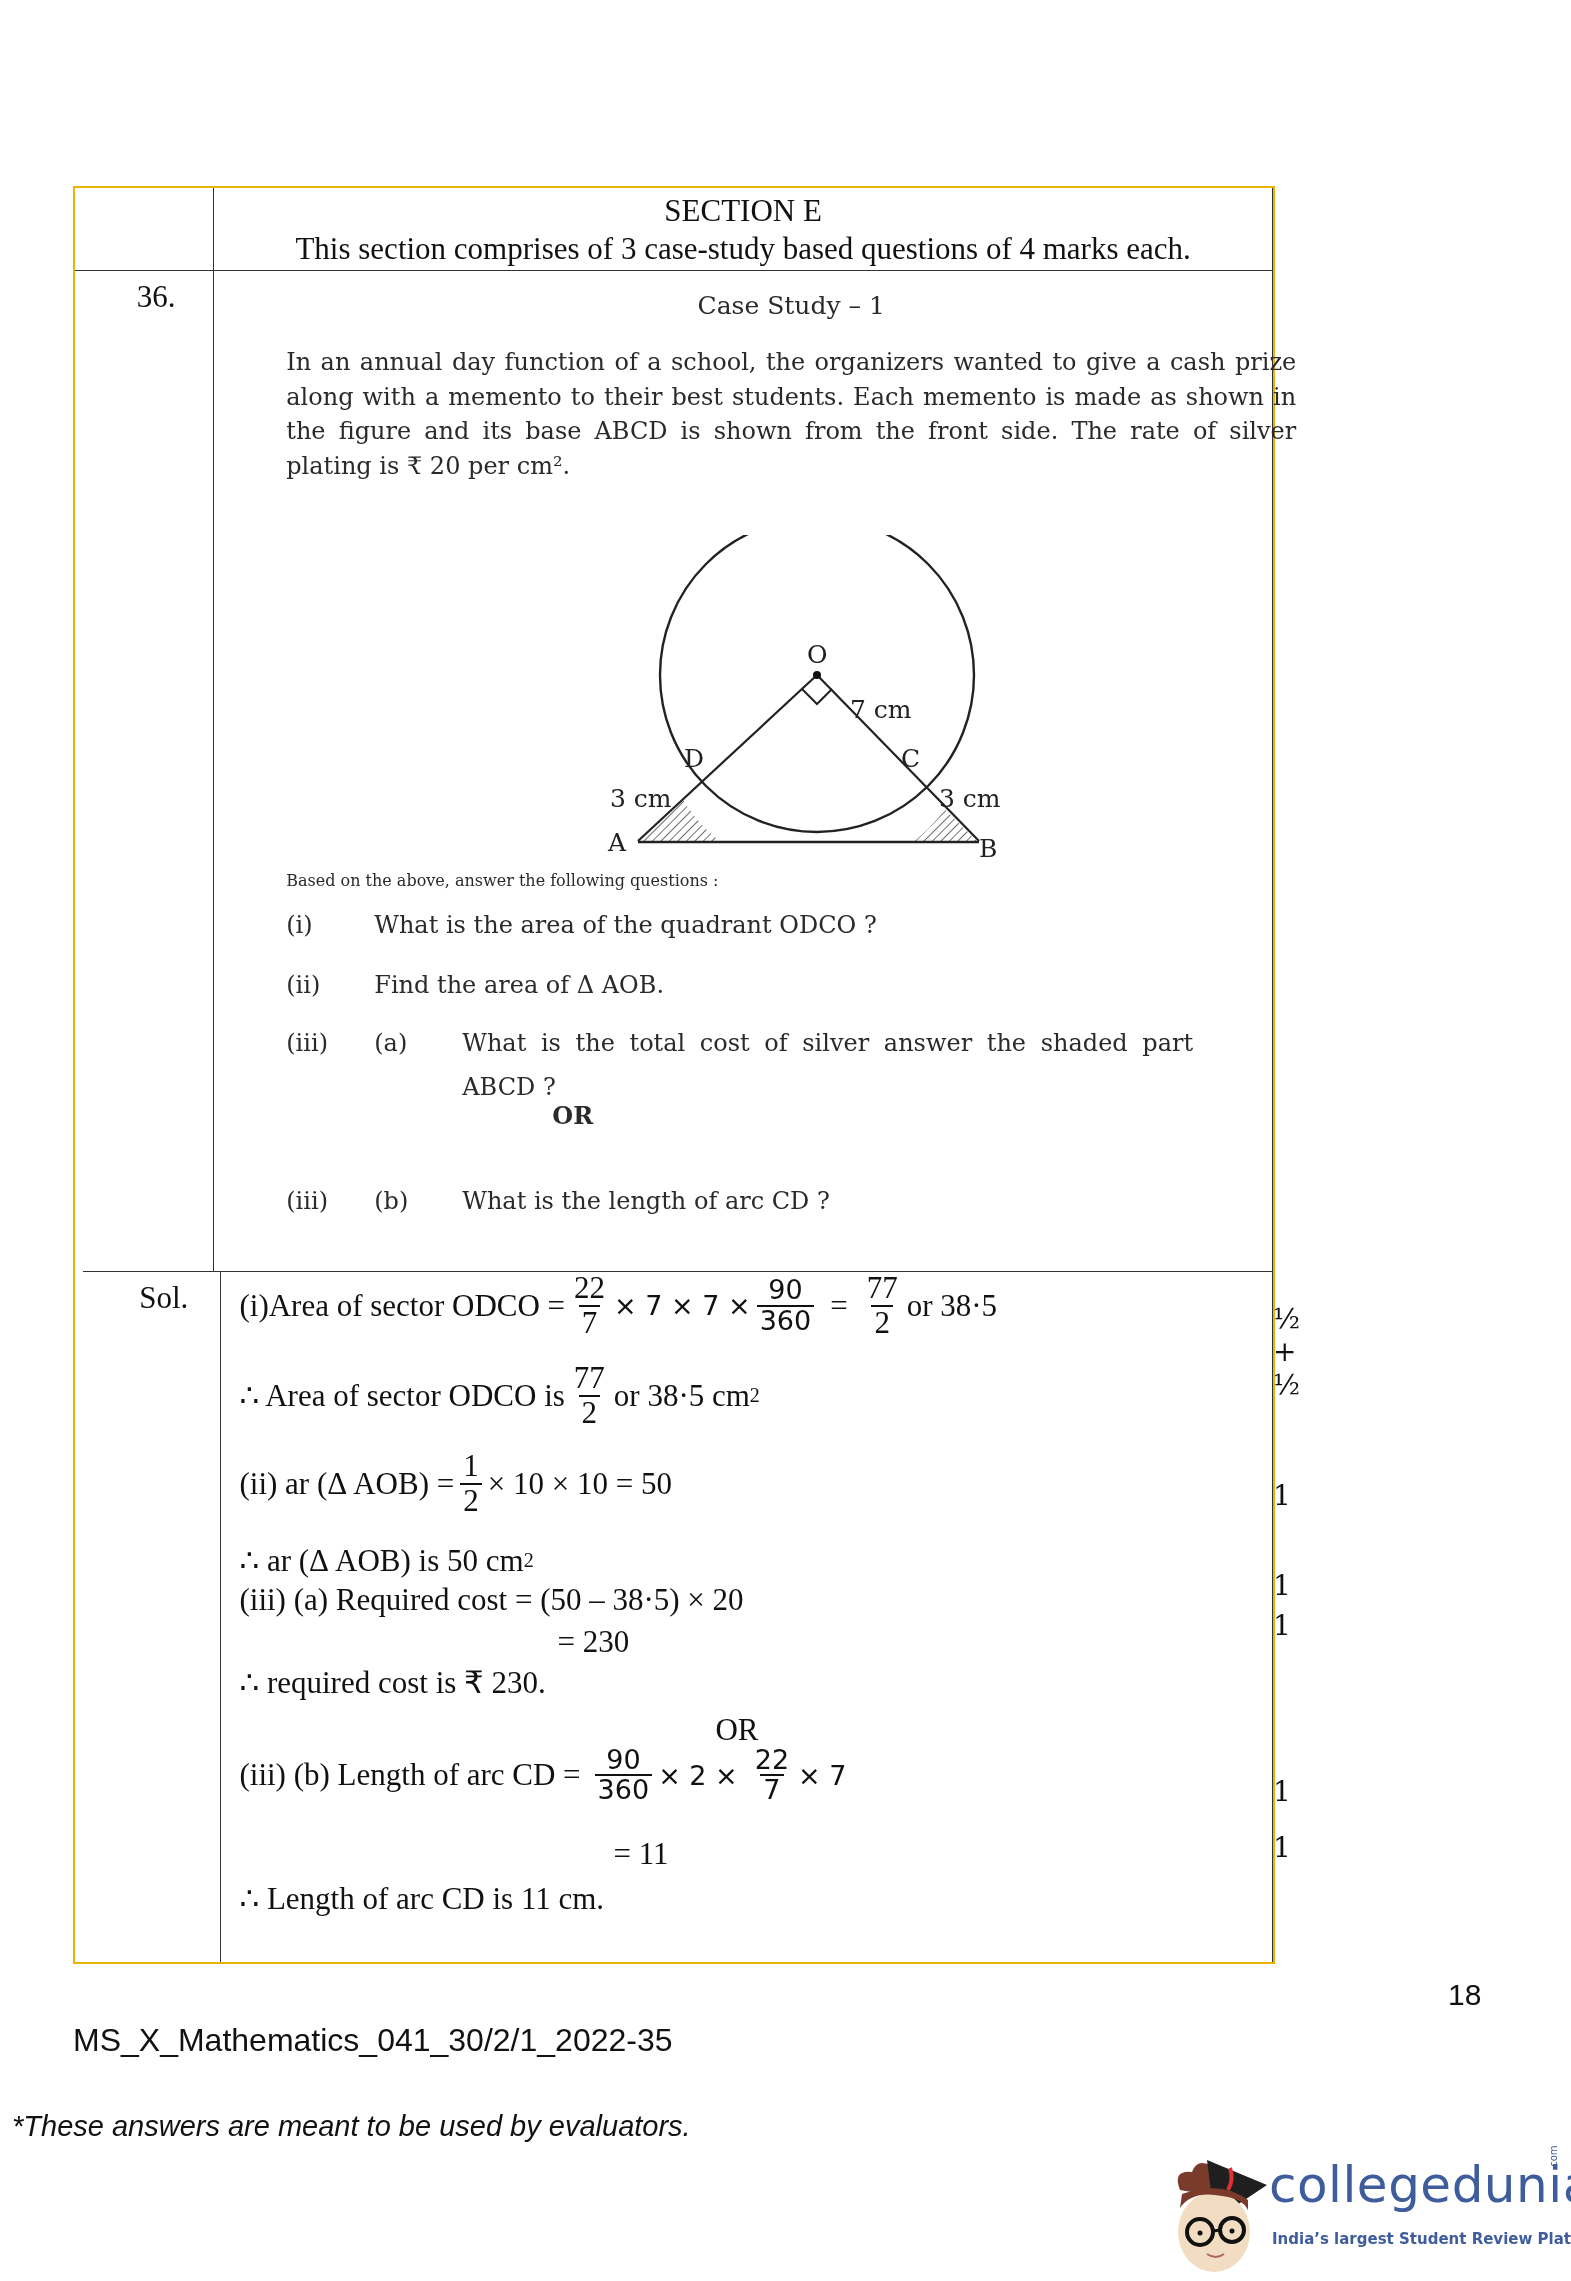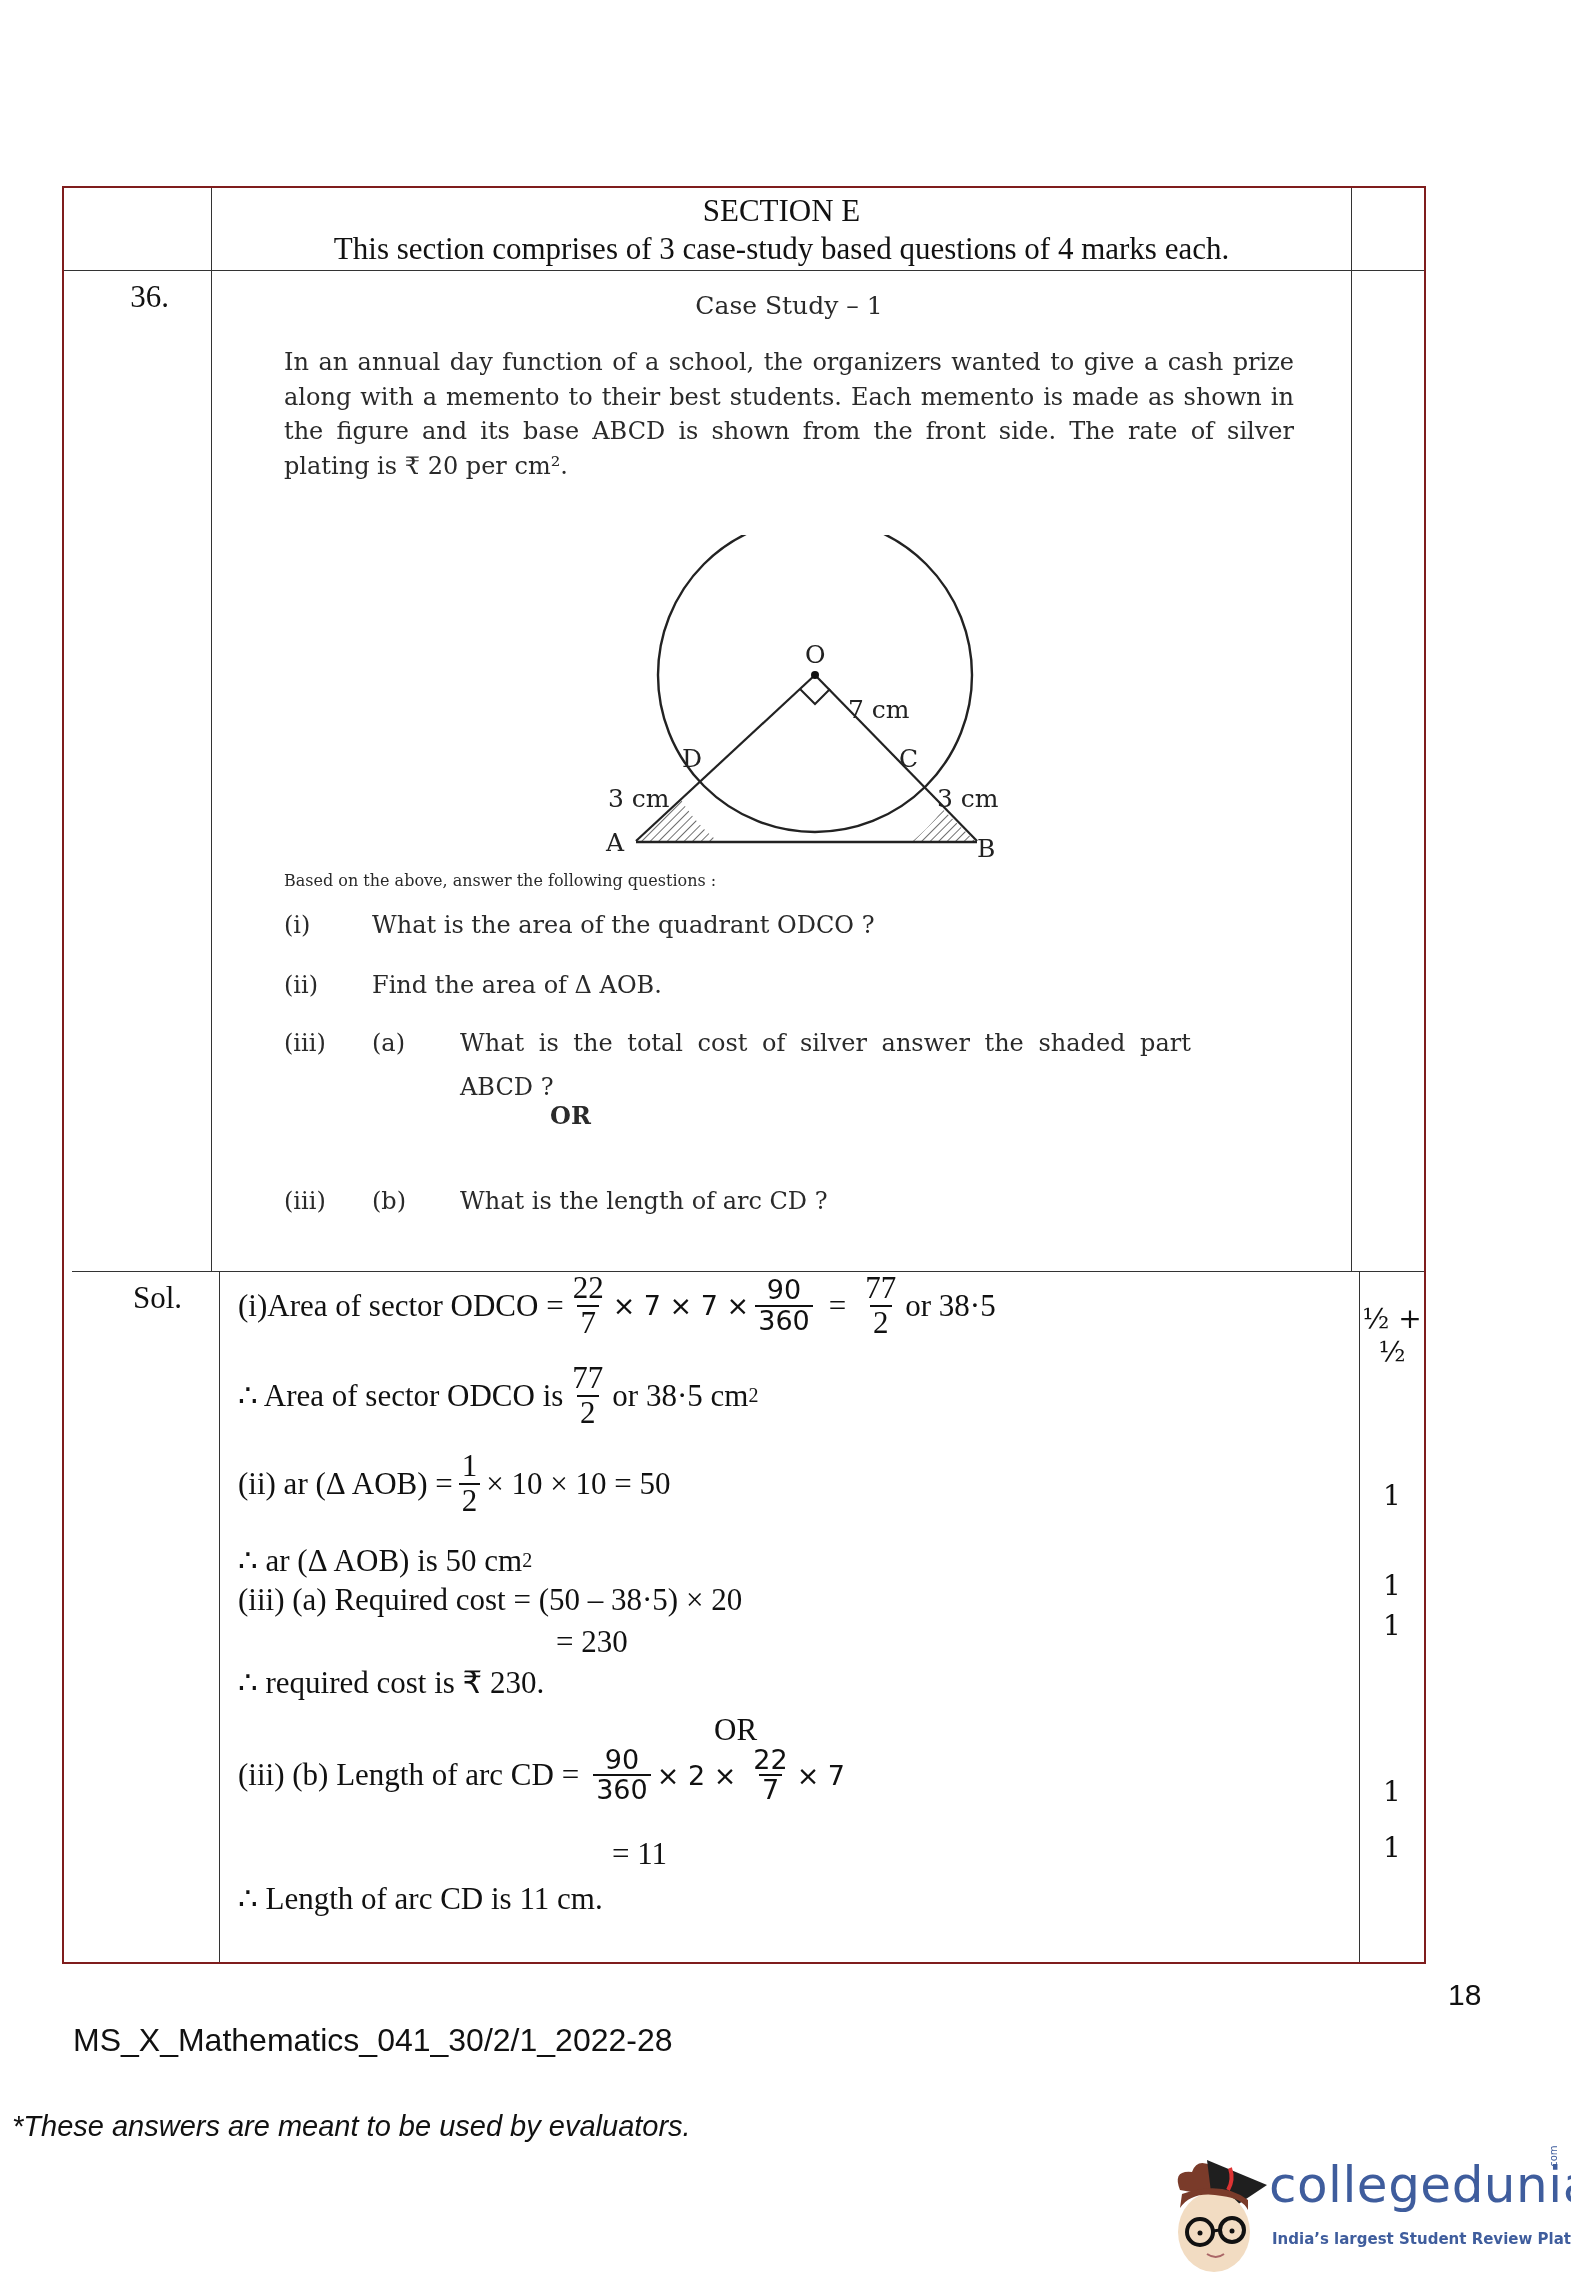--- a/index.html
+++ b/index.html
@@ -1,18 +1,18 @@
 <!DOCTYPE html>
 <html><head>
 <meta charset="utf-8">
 <style>
   html, body { margin: 0; padding: 0; background: #ffffff; }
   body { width: 1571px; height: 2281px; position: relative; overflow: hidden; color: #111; font-family: "Liberation Serif", serif; }
 
-  .table { position: absolute; left: 62px; top: 186px; width: 1364px; border: 2px solid #7f1d1d; box-sizing: border-box; }
+  .table { position: absolute; left: 73px; top: 186px; width: 1202px; border: 2px solid #eab308; box-sizing: border-box; }
   .row { display: flex; border-top: 1.5px solid #333; }
   .row:first-child { border-top: none; }
   .col-num { width: 148px; border-right: 1.5px solid #333; box-sizing: border-box; text-align: center; font-size: 31px; padding-top: 8px; padding-left: 24px; }
   .col-body { width: 1140px; border-right: 1.5px solid #333; box-sizing: border-box; position: relative; }
   .col-marks { flex: 1; position: relative; }
 
   .header-row { height: 82px; }
   .section-title { text-align: center; font-size: 31px; padding-top: 4px; line-height: 38px; }
   .section-sub { text-align: center; font-size: 31px; line-height: 38px; }
 
@@ -206,21 +206,21 @@
       <div class="mark" style="top:207px">1</div>
       <div class="mark" style="top:297px">1</div>
       <div class="mark" style="top:337px">1</div>
       <div class="mark" style="top:503px">1</div>
       <div class="mark" style="top:559px">1</div>
     </div>
   </div>
 </div>
 
 <div class="page-num">18</div>
-<div class="doc-code">MS_X_Mathematics_041_30/2/1_2022-28</div>
+<div class="doc-code">MS_X_Mathematics_041_30/2/1_2022-35</div>
 <div class="disclaimer">*These answers are meant to be used by evaluators.</div>
 
 <div class="logo">
   <svg width="110" height="125" viewBox="0 0 110 125" style="position:absolute;left:0;top:0">
     <path d="M18,40 Q10,20 30,22 Q35,8 50,16 L52,46 Z" fill="#7a3b2a"></path>
     <polygon points="45,10 105,35 75,55 50,50" fill="#1f1f1f"></polygon>
     <path d="M68,18 Q72,30 66,40" stroke="#d33" stroke-width="4" fill="none"></path>
     <ellipse cx="52" cy="82" rx="36" ry="40" fill="#f2dcc2"></ellipse>
     <path d="M18,58 Q30,40 60,46 Q80,48 86,60 L86,50 Q60,30 20,44 Z" fill="#7a3b2a"></path>
     <circle cx="38" cy="82" r="13" fill="none" stroke="#111" stroke-width="4"></circle>

